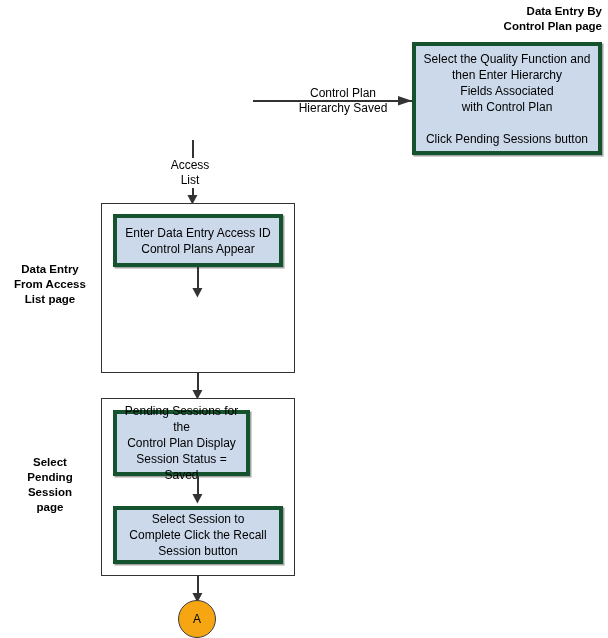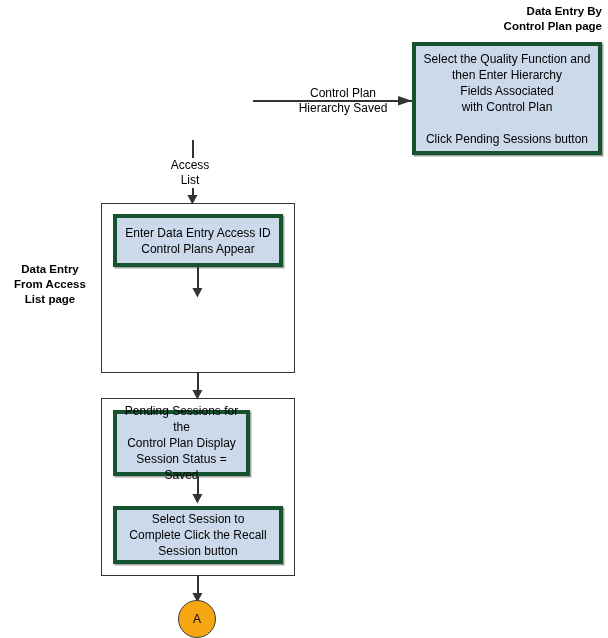--- a/index.html
+++ b/index.html
@@ -147,20 +147,24 @@
   <svg class="arrow-svg" style="left:190px; top:288px; width:16px; height:14px;" width="16" height="14">
     <polygon points="2.4,0 12.4,0 7.4,9.5" fill="#333333"></polygon>
   </svg>
 
 
   <div class="abs v-line" style="left:197.2px; top:373px; height:22px;"></div>
   <svg class="arrow-svg" style="left:190px; top:390px; width:16px; height:14px;" width="16" height="14">
     <polygon points="2.4,0 12.4,0 7.4,9.5" fill="#333333"></polygon>
   </svg>
 
+  <div class="abs side-label" style="left:2px; top:455px; width:96px;">Select
+Pending
+Session
+page</div>
 
   <div class="abs group-box" style="left:101px; top:398px; width:194px; height:178px;"></div>
 
   <div class="abs proc-box" style="left:113px; top:410px; width:137px; height:66px;">Pending Sessions  for the
 Control Plan Display
 Session Status = Saved</div>
 
   <div class="abs v-line" style="left:197.2px; top:476px; height:23px;"></div>
   <svg class="arrow-svg" style="left:190px; top:494px; width:16px; height:14px;" width="16" height="14">
     <polygon points="2.4,0 12.4,0 7.4,9.5" fill="#333333"></polygon>

